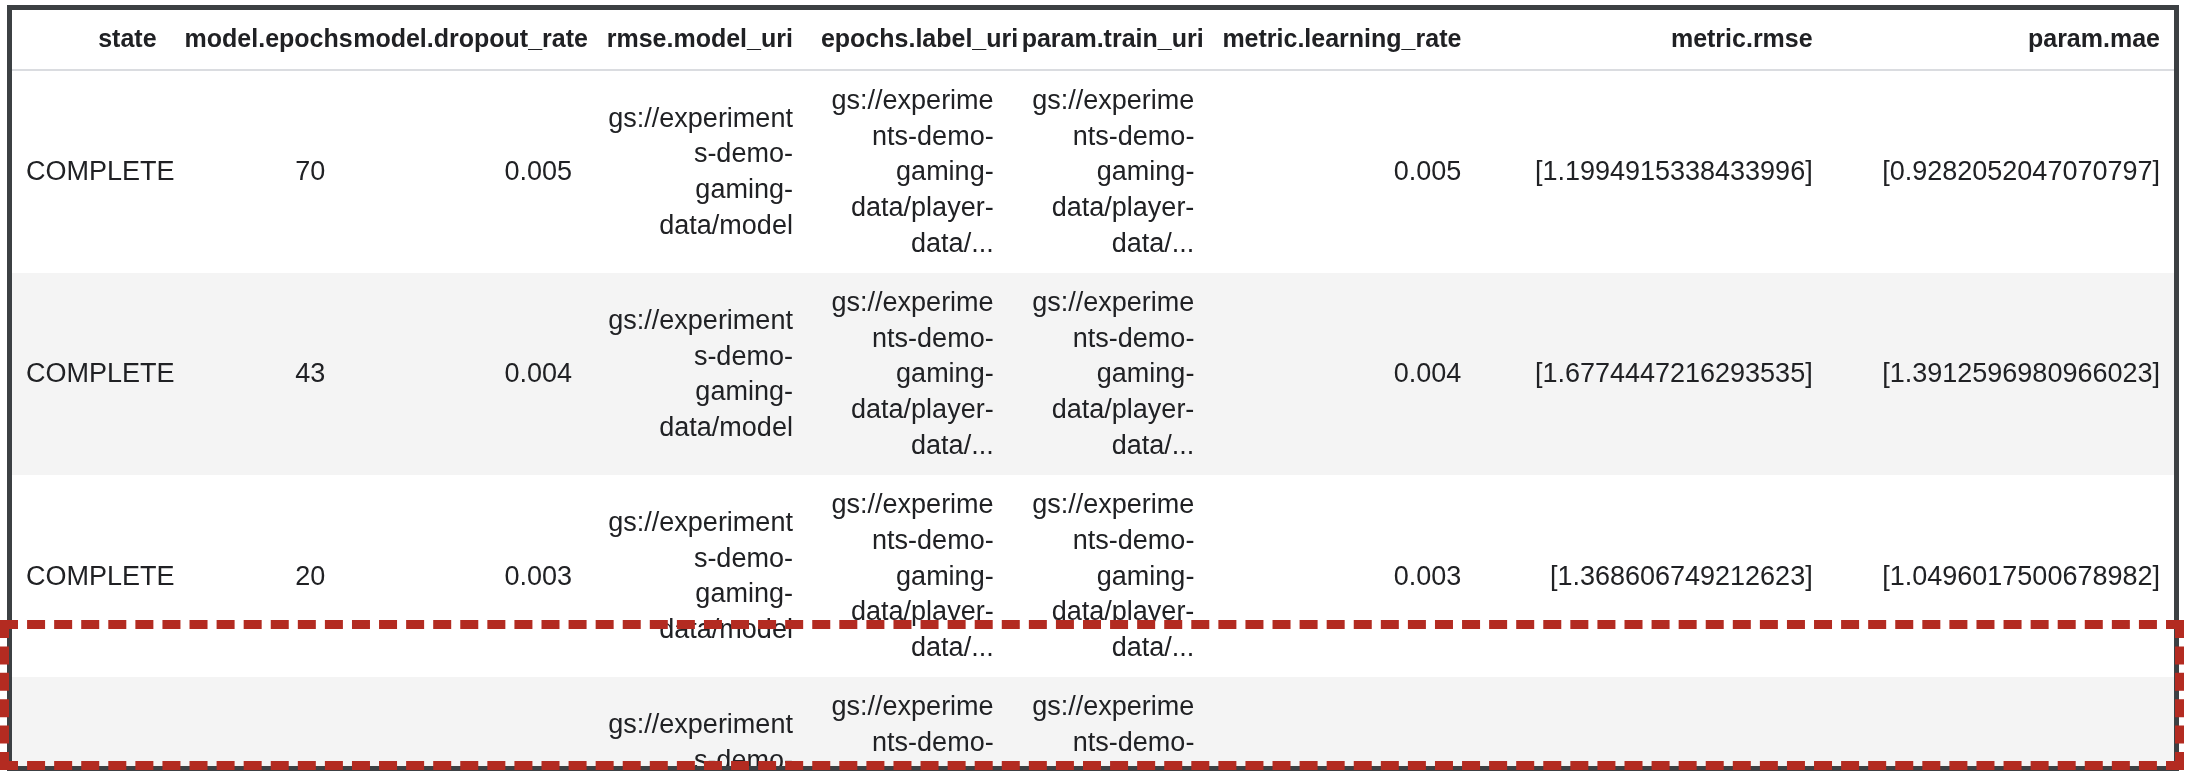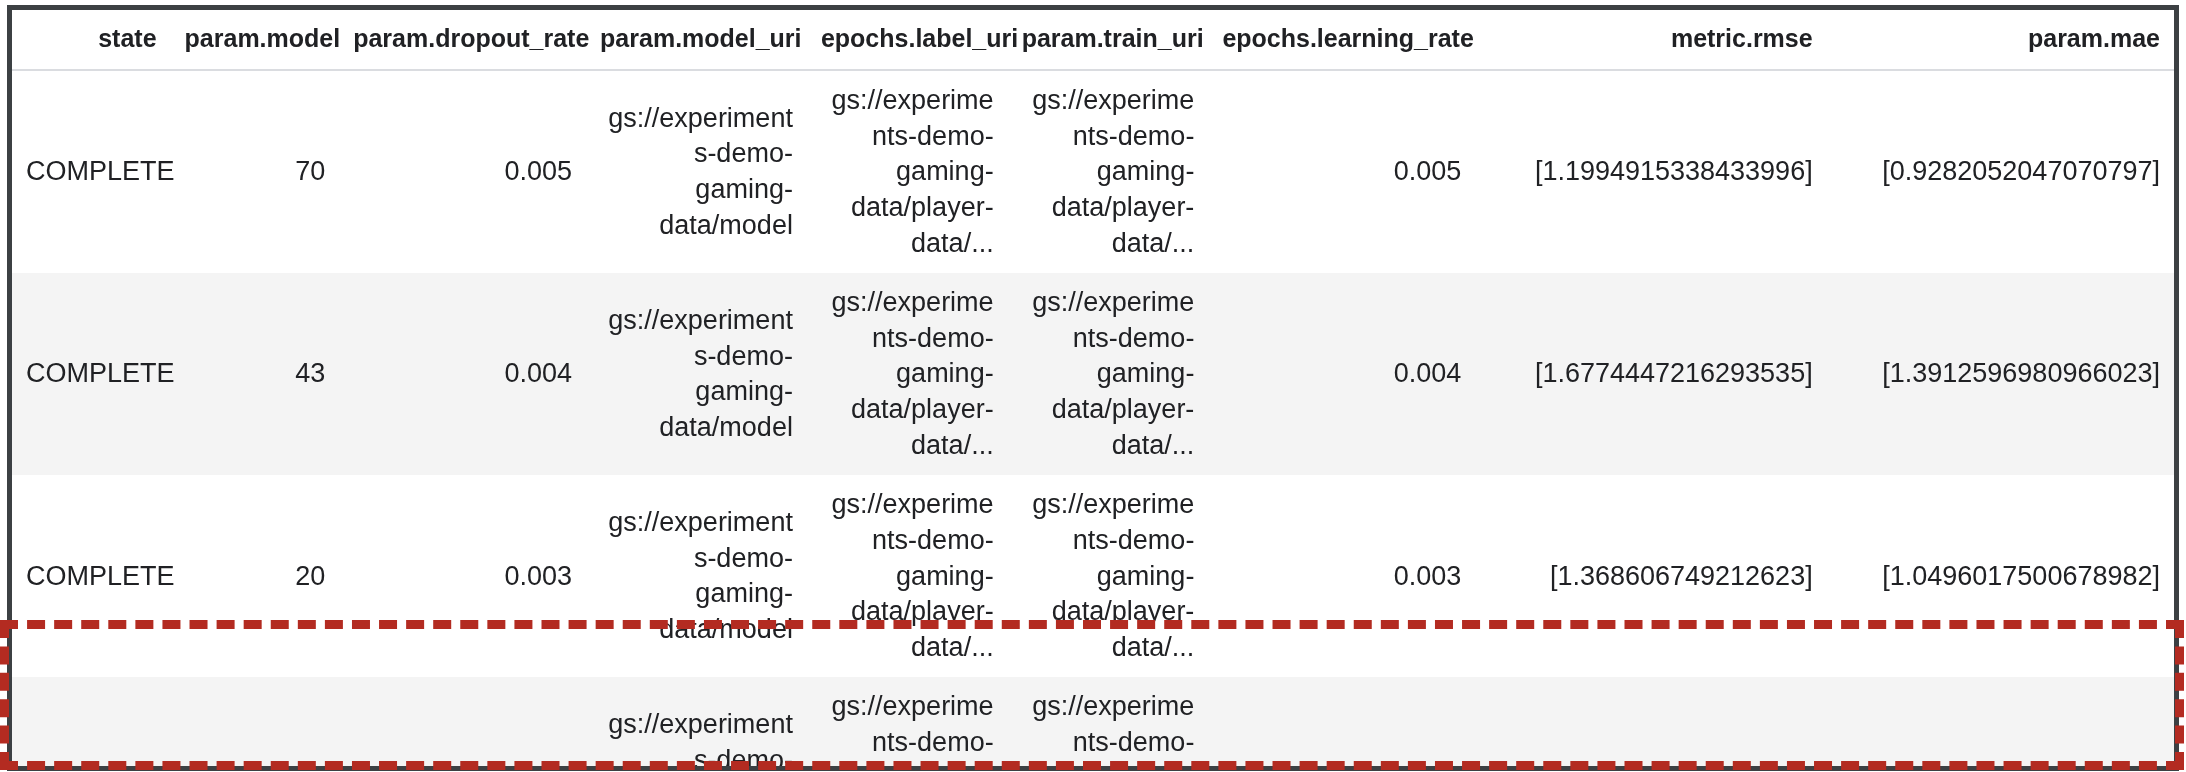--- a/index.html
+++ b/index.html
@@ -115,26 +115,26 @@
         <col class="c-model">
           <col class="c-label">
           <col class="c-train">
         <col class="c-lr">
           <col class="c-rmse">
           <col class="c-mae">
       </colgroup>
       <thead>
         <tr>
           <th class="left">state</th>
-          <th>param.model</th>
-          <th>param.dropout_rate</th>
-          <th>param.model_uri</th>
+          <th>model.epochs</th>
+          <th>model.dropout_rate</th>
+          <th>rmse.model_uri</th>
           <th>epochs.label_uri</th>
           <th>param.train_uri</th>
-          <th>epochs.learning_rate</th>
+          <th>metric.learning_rate</th>
           <th>metric.rmse</th>
           <th>param.mae</th>
         </tr>
       </thead>
       <tbody>
         <tr class="odd-row">
           <td class="state-cell">COMPLETE</td>
           <td>70</td>
           <td>0.005</td>
           <td>gs://experiments-demo-gaming-data/model</td>

